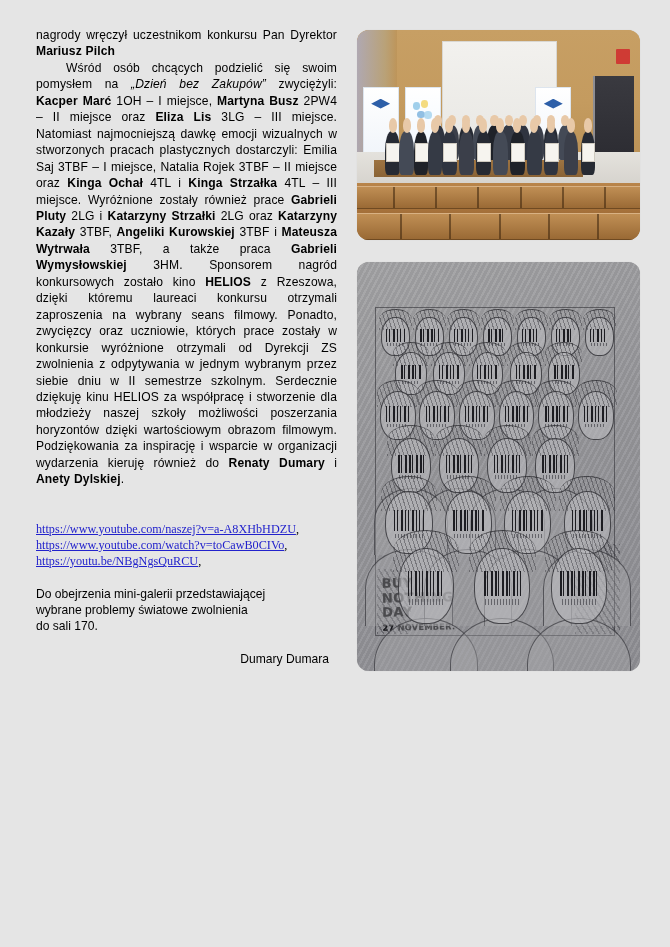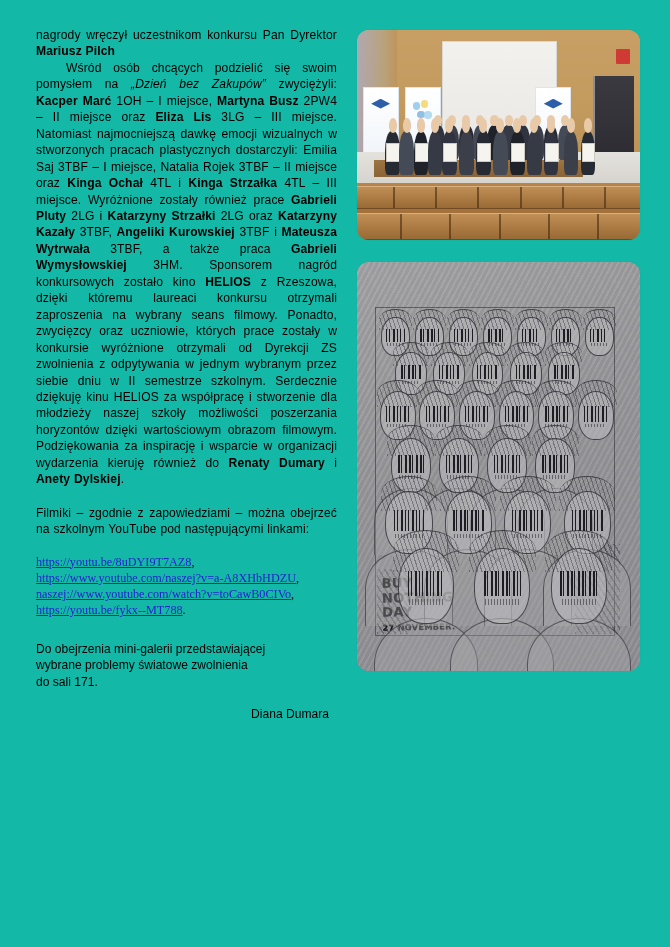--- a/index.html
+++ b/index.html
@@ -13,21 +13,21 @@
     position: relative;
     overflow: hidden;
     font-family: "Liberation Sans", sans-serif;
     color: #000000;
   }
 
   
   .page {
     position: absolute;
     inset: 0;
-    background: #14b8a6;
+    background: #e5e5e5;
     padding-left: 32px;
   }
 
   
   .text-column {
     position: absolute;
     left: 36px;
     top: 27px;
     width: 301px;
   }
@@ -60,21 +60,20 @@
     text-decoration: underline;
     word-break: break-all;
   }
   .link-line { display: block; }
   .link-tail { color: #000000; text-decoration: none; }
 
   
   .closing {
     font-size: 12.1px;
     line-height: 16.45px;
-    margin-top: 6px;
   }
   .signature {
     font-size: 12.1px;
     text-align: right;
     padding-right: 8px;
   }
 
   
   .photo-frame {
     position: absolute;
@@ -255,42 +254,40 @@
 <div class="page">
 
   <div class="text-column">
 
     <p class="para" id="p1"><span>nagrody wręczył uczestnikom konkursu Pan Dyrektor </span><b>Mariusz Pilch</b></p>
 
     <p class="para indent" id="p2"><span>Wśród osób chcących podzielić się swoim pomysłem na </span><i>„Dzień bez Zakupów”</i><span> zwyciężyli: </span><b>Kacper Marć</b><span> 1OH – I miejsce, </span><b>Martyna Busz</b><span> 2PW4 – II miejsce oraz </span><b>Eliza Lis</b><span> 3LG – III miejsce. Natomiast najmocniejszą dawkę emocji wizualnych w stworzonych pracach plastycznych dostarczyli: Emilia Saj 3TBF – I miejsce, Natalia Rojek 3TBF – II miejsce oraz </span><b>Kinga Ochał</b><span> 4TL i </span><b>Kinga Strzałka</b><span> 4TL – III miejsce. Wyróżnione zostały również prace </span><b>Gabrieli Pluty</b><span> 2LG i </span><b>Katarzyny Strzałki</b><span> 2LG oraz </span><b>Katarzyny Kazały</b><span> 3TBF, </span><b>Angeliki Kurowskiej</b><span> 3TBF i </span><b>Mateusza Wytrwała</b><span> 3TBF, a także praca </span><b>Gabrieli Wymysłowskiej</b><span> 3HM. Sponsorem nagród konkursowych zostało kino </span><b>HELIOS</b><span> z Rzeszowa, dzięki któremu laureaci konkursu otrzymali zaproszenia na wybrany seans filmowy. Ponadto, zwycięzcy oraz uczniowie, których prace zostały w konkursie wyróżnione otrzymali od Dyrekcji ZS zwolnienia z odpytywania w jednym wybranym przez siebie dniu w II semestrze szkolnym. Serdecznie dziękuję kinu HELIOS za współpracę i stworzenie dla młodzieży naszej szkoły możliwości poszerzania horyzontów dzięki wartościowym obrazom filmowym. Podziękowania za inspirację i wsparcie w organizacji wydarzenia kieruję również do </span><b>Renaty Dumary</b><span> i </span><b>Anety Dylskiej</b><span>.</span></p>
 
     <div class="spacer-md"></div>
 
-    <p class="para">Filmiki – zgodnie z zapowiedziami – można obejrzeć na szkolnym YouTube pod następującymi linkami:</p>
 
     <div class="spacer-sm"></div>
 
     <div class="links" id="link-list">
-        <div class="link-line"><a class="link-text">https://youtu.be/8uDYI9T7AZ8</a><span class="link-tail">,</span></div>
         <div class="link-line"><a class="link-text">https://www.youtube.com/naszej?v=a-A8XHbHDZU</a><span class="link-tail">,</span></div>
-        <div class="link-line"><a class="link-text">naszej://www.youtube.com/watch?v=toCawB0CIVo</a><span class="link-tail">,</span></div>
-        <div class="link-line"><a class="link-text">https://youtu.be/fykx--MT788</a><span class="link-tail">.</span></div>
+        <div class="link-line"><a class="link-text">https://www.youtube.com/watch?v=toCawB0CIVo</a><span class="link-tail">,</span></div>
+        <div class="link-line"><a class="link-text">https://youtu.be/NBgNgsQuRCU</a><span class="link-tail">,</span></div>
       </div>
 
     <div class="spacer-sm"></div>
 
     <div class="closing">
       <div>Do obejrzenia mini-galerii przedstawiającej</div>
       <div>wybrane problemy światowe zwolnienia</div>
-      <div>do sali 171.</div>
+      <div>do sali 170.</div>
     </div>
 
     <div class="spacer-md"></div>
 
-    <div class="signature">Diana Dumara</div>
+    <div class="signature">Dumary Dumara</div>
   </div>
 
   <div class="photo-frame" id="photo-ceremony">
     <div class="cer-wall-left"></div>
     <div class="cer-wall-dark"></div>
     <div class="cer-screen"></div>
     <div class="cer-door"></div>
     <div class="cer-exit"></div>
 
     <div class="cer-banner b1">

